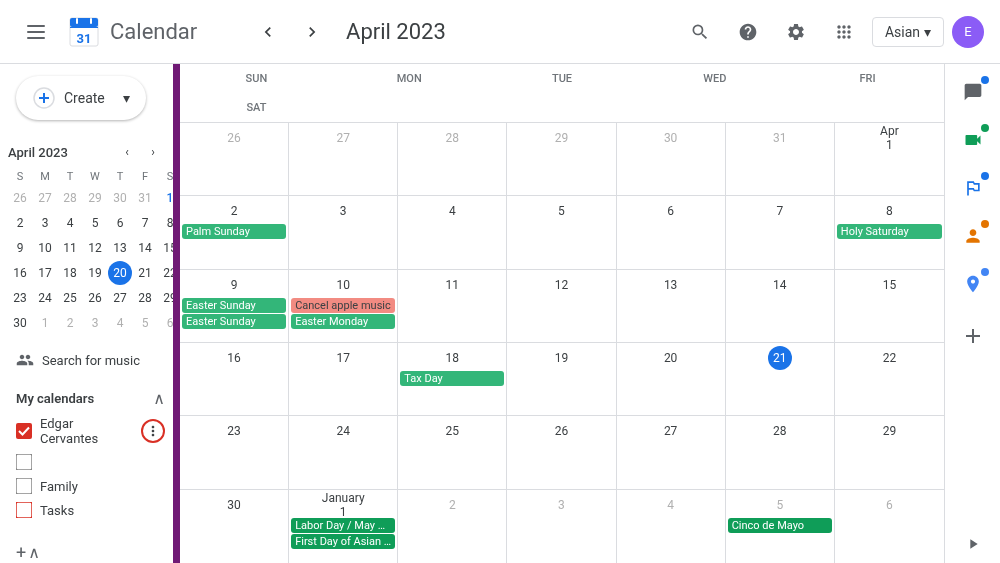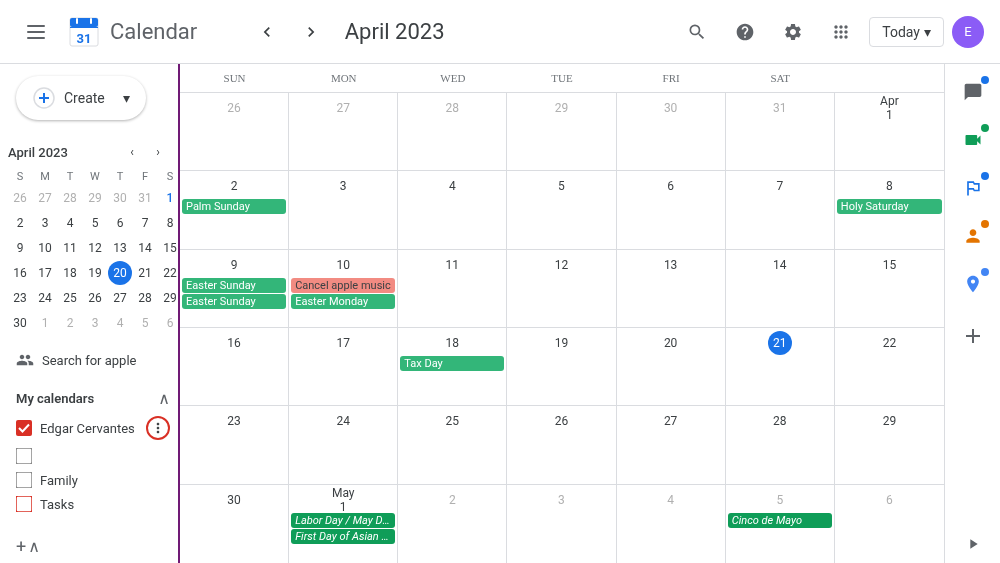--- a/index.html
+++ b/index.html
@@ -2,21 +2,21 @@
 <html><head>
   <meta charset="utf-8">
   <style>
     * { box-sizing: border-box; margin: 0; padding: 0; }
     body { font-family: 'Google Sans', Roboto, Arial, sans-serif; font-size: 12px; color: #3c4043; background: #fff; overflow: hidden; }
 
     
     .app { display: flex; flex-direction: column; height: 563px; width: 1000px; }
     .header { display: flex; align-items: center; height: 64px; padding: 0 16px; border-bottom: 1px solid #dadce0; flex-shrink: 0; }
     .body { display: flex; flex: 1; overflow: hidden; }
-    .sidebar { width: 180px; flex-shrink: 0; overflow-y: auto; border-right: 2px solid #701a75; padding-bottom: 16px; }
+    .sidebar { width: 180px; flex-shrink: 0; overflow-y: auto; border-right: 7px solid #701a75; padding-bottom: 16px; }
     .main { flex: 1; display: flex; flex-direction: column; overflow: hidden; }
     .right-panel { width: 56px; flex-shrink: 0; border-left: 1px solid #dadce0; display: flex; flex-direction: column; align-items: center; padding-top: 8px; gap: 8px; }
 
     
     .header-left { display: flex; align-items: center; gap: 8px; flex: 1; }
     .menu-icon { width: 40px; height: 40px; display: flex; align-items: center; justify-content: center; border-radius: 50%; cursor: pointer; }
     .logo { display: flex; align-items: center; gap: 6px; }
     .logo-text { font-size: 22px; color: #5f6368; font-weight: 400; }
     .header-nav { display: flex; align-items: center; gap: 8px; }
     .today-btn { padding: 8px 16px; border: 1px solid #dadce0; border-radius: 4px; font-size: 14px; cursor: pointer; background: #fff; }
@@ -44,31 +44,31 @@
     .cal-section-header { display: flex; align-items: center; justify-content: space-between; padding: 4px 8px 4px 16px; cursor: pointer; }
     .cal-section-title { font-size: 13px; font-weight: 600; }
     .cal-section-icons { display: flex; align-items: center; gap: 2px; }
     .cal-item { display: flex; align-items: center; gap: 8px; padding: 4px 8px 4px 16px; cursor: pointer; font-size: 13px; position: relative; }
     .cal-checkbox { width: 16px; height: 16px; border-radius: 2px; display: flex; align-items: center; justify-content: center; flex-shrink: 0; }
     .cal-item-name { flex: 1; }
     .cal-item-more { width: 24px; height: 24px; display: flex; align-items: center; justify-content: center; border-radius: 50%; opacity: 0; }
     .cal-item-more.visible { opacity: 1; border: 2px solid #d93025; }
 
     
-    .cal-header-row { display: grid; grid-template-columns: repeat(7, 1fr); border-bottom: 1px solid #dadce0; font-family: Liberation Serif, serif; }
+    .cal-header-row { display: grid; grid-template-columns: repeat(5, 1fr); border-bottom: 1px solid #dadce0; }
     .cal-day-header { text-align: center; padding: 8px 0; font-size: 11px; color: #70757a; text-transform: uppercase; font-weight: 500; }
     .cal-grid { flex: 1; display: grid; grid-template-rows: repeat(6, 1fr); }
     .cal-week { display: grid; grid-template-columns: repeat(7, 1fr); border-bottom: 1px solid #dadce0; }
     .cal-cell { border-right: 1px solid #dadce0; padding: 2px; min-height: 0; overflow: hidden; position: relative; }
     .cal-cell:last-child { border-right: none; }
     .cal-cell-number { font-size: 12px; text-align: center; width: 24px; height: 24px; display: flex; align-items: center; justify-content: center; margin: 1px auto; border-radius: 50%; cursor: pointer; }
     .cal-cell-number.today { background: #1a73e8; color: #fff; }
     .cal-cell-number.other-month { color: #b0b0b0; }
     .event { border-radius: 3px; padding: 1px 4px; font-size: 11px; margin-bottom: 1px; white-space: nowrap; overflow: hidden; text-overflow: ellipsis; cursor: pointer; }
-    .event-green { background: #0f9d58; color: #fff; font-style: italic; }
+    .event-green { background: #0f9d58; color: #fff; }
     .event-teal { background: #33b679; color: #fff; }
     .event-pink { background: #f28b82; color: #3c4043; }
 
     
     .right-icon { width: 40px; height: 40px; display: flex; align-items: center; justify-content: center; border-radius: 50%; cursor: pointer; position: relative; }
     .right-icon-badge { position: absolute; top: 4px; right: 4px; width: 8px; height: 8px; background: #1a73e8; border-radius: 50%; }
 
     .add-btn { width: 40px; height: 40px; display: flex; align-items: center; justify-content: center; border-radius: 50%; cursor: pointer; margin-top: auto; }
   </style>
 </head>
@@ -127,21 +127,21 @@
         <svg width="20" height="20" viewBox="0 0 24 24">
             <path d="M19.14,12.94c0.04-0.3,0.06-0.61,0.06-0.94c0-0.32-0.02-0.64-0.07-0.94l2.03-1.58c0.18-0.14,0.23-0.41,0.12-0.61 l-1.92-3.32c-0.12-0.22-0.37-0.29-0.59-0.22l-2.39,0.96c-0.5-0.38-1.03-0.7-1.62-0.94L14.4,2.81c-0.04-0.24-0.24-0.41-0.48-0.41 h-3.84c-0.24,0-0.43,0.17-0.47,0.41L9.25,5.35C8.66,5.59,8.12,5.92,7.63,6.29L5.24,5.33c-0.22-0.08-0.47,0-0.59,0.22L2.74,8.87 C2.62,9.08,2.66,9.34,2.86,9.48l2.03,1.58C4.84,11.36,4.8,11.69,4.8,12s0.02,0.64,0.07,0.94l-2.03,1.58 c-0.18,0.14-0.23,0.41-0.12,0.61l1.92,3.32c0.12,0.22,0.37,0.29,0.59,0.22l2.39-0.96c0.5,0.38,1.03,0.7,1.62,0.94l0.36,2.54 c0.05,0.24,0.24,0.41,0.48,0.41h3.84c0.24,0,0.44-0.17,0.47-0.41l0.36-2.54c0.59-0.24,1.13-0.56,1.62-0.94l2.39,0.96 c0.22,0.08,0.47,0,0.59-0.22l1.92-3.32c0.12-0.22,0.07-0.47-0.12-0.61L19.14,12.94z M12,15.6c-1.98,0-3.6-1.62-3.6-3.6 s1.62-3.6,3.6-3.6s3.6,1.62,3.6,3.6S13.98,15.6,12,15.6z" fill="#5f6368"></path>
           </svg>
       </div>
       <div class="icon-btn">
         <svg width="20" height="20" viewBox="0 0 24 24">
             <path d="M6,8c1.1,0 2,-0.9 2,-2s-0.9,-2 -2,-2 -2,0.9 -2,2 0.9,2 2,2zM12,20c1.1,0 2,-0.9 2,-2s-0.9,-2 -2,-2 -2,0.9 -2,2 0.9,2 2,2zM6,20c1.1,0 2,-0.9 2,-2s-0.9,-2 -2,-2 -2,0.9 -2,2 0.9,2 2,2zM6,14c1.1,0 2,-0.9 2,-2s-0.9,-2 -2,-2 -2,0.9 -2,2 0.9,2 2,2zM12,14c1.1,0 2,-0.9 2,-2s-0.9,-2 -2,-2 -2,0.9 -2,2 0.9,2 2,2zM16,6c0,1.1 0.9,2 2,2s2,-0.9 2,-2 -0.9,-2 -2,-2 -2,0.9 -2,2zM12,8c1.1,0 2,-0.9 2,-2s-0.9,-2 -2,-2 -2,0.9 -2,2 0.9,2 2,2zM18,14c1.1,0 2,-0.9 2,-2s-0.9,-2 -2,-2 -2,0.9 -2,2 0.9,2 2,2zM18,20c1.1,0 2,-0.9 2,-2s-0.9,-2 -2,-2 -2,0.9 -2,2 0.9,2 2,2z" fill="#5f6368"></path>
           </svg>
       </div>
       <div class="view-selector">
-        <span>Today</span>
+        <span>Asian</span>
         <span>▾</span>
       </div>
       <div class="avatar">E</div>
     </div>
   </div>
 
   <div class="body">
 
     <div class="sidebar">
       <div class="create-btn">
@@ -220,21 +220,21 @@
           <div class="mini-day other-month">4</div>
           <div class="mini-day other-month">5</div>
           <div class="mini-day other-month">6</div>
         </div>
       </div>
 
       <div class="search-people">
         <svg width="18" height="18" viewBox="0 0 24 24">
             <path d="M16 11c1.66 0 2.99-1.34 2.99-3S17.66 5 16 5c-1.66 0-3 1.34-3 3s1.34 3 3 3zm-8 0c1.66 0 2.99-1.34 2.99-3S9.66 5 8 5C6.34 5 5 6.34 5 8s1.34 3 3 3zm0 2c-2.33 0-7 1.17-7 3.5V19h14v-2.5c0-2.33-4.67-3.5-7-3.5zm8 0c-.29 0-.62.02-.97.05 1.16.84 1.97 1.97 1.97 3.45V19h6v-2.5c0-2.33-4.67-3.5-7-3.5z" fill="#5f6368"></path>
           </svg>
-        <span>Search for apple</span>
+        <span>Search for music</span>
       </div>
 
       <div class="cal-section">
         <div class="cal-section-header">
           <span class="cal-section-title">My calendars</span>
           <div class="cal-section-icons">
             <span style="font-size:16px;color:#5f6368;">∧</span>
           </div>
         </div>
 
@@ -293,22 +293,22 @@
 
       </div>
 
     </div>
 
     <div class="main">
 
       <div class="cal-header-row">
         <div class="cal-day-header">SUN</div>
         <div class="cal-day-header">MON</div>
+        <div class="cal-day-header">TUE</div>
         <div class="cal-day-header">WED</div>
-        <div class="cal-day-header">TUE</div>
         <div class="cal-day-header">FRI</div>
         <div class="cal-day-header">SAT</div>
       </div>
 
       <div class="cal-grid">
 
         <div class="cal-week">
           <div class="cal-cell">
               <div class="cal-cell-number other-month">26</div>
             </div>
@@ -433,21 +433,21 @@
           <div class="cal-cell">
               <div class="cal-cell-number">29</div>
             </div>
         </div>
 
         <div class="cal-week" style="border-bottom:none;">
           <div class="cal-cell">
               <div class="cal-cell-number">30</div>
             </div>
           <div class="cal-cell">
-            <div class="cal-cell-number">May 1</div>
+            <div class="cal-cell-number">January 1</div>
             <div class="event event-green">Labor Day / May Day</div>
             <div class="event event-green">First Day of Asian Pacific</div>
           </div>
           <div class="cal-cell">
               <div class="cal-cell-number other-month">2</div>
             </div>
           <div class="cal-cell">
               <div class="cal-cell-number other-month">3</div>
             </div>
           <div class="cal-cell">

